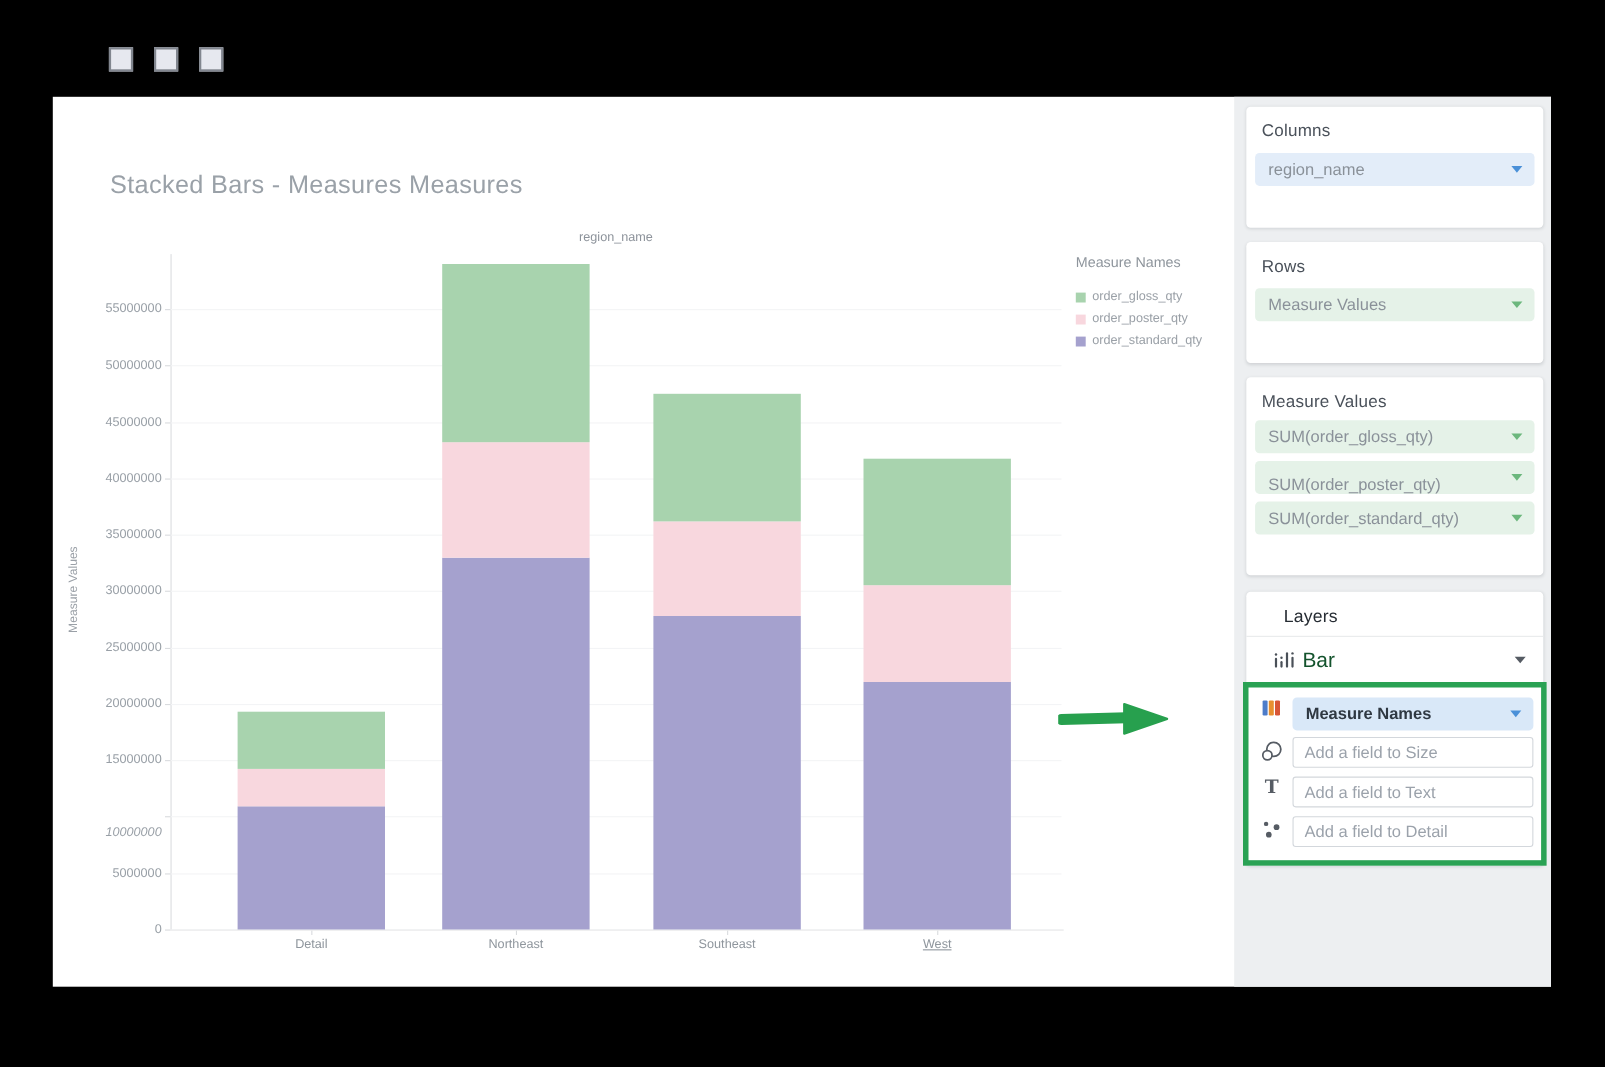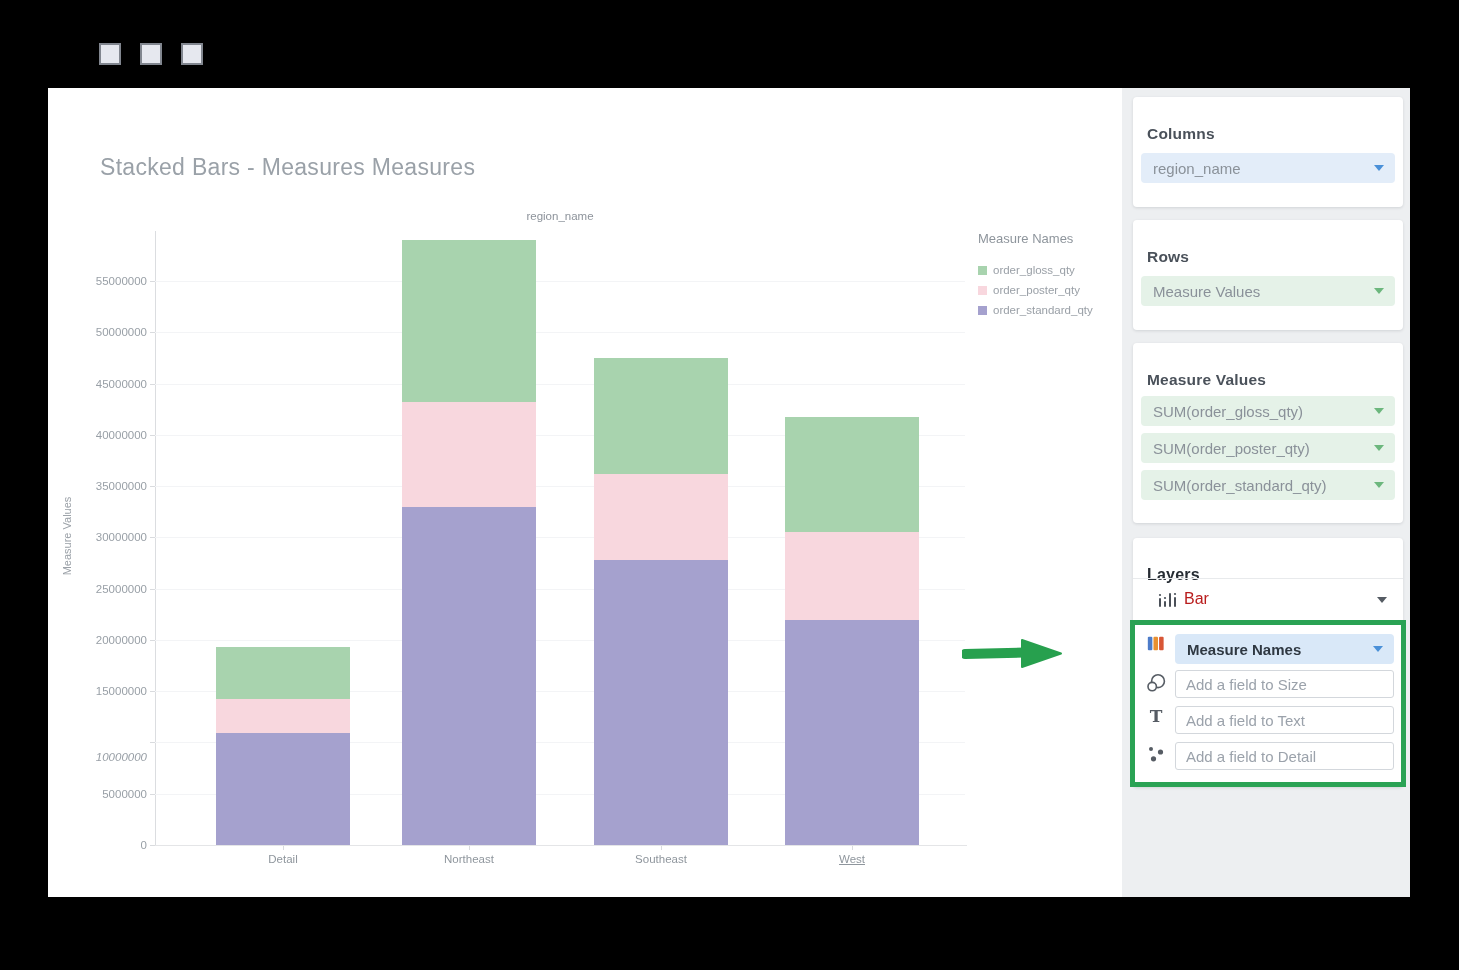--- a/index.html
+++ b/index.html
@@ -34,34 +34,34 @@
   .legend { position:absolute; left:930px; top:143px; width:140px; }
   .legend-title { font-size:13px; color:#8e959c; margin-bottom:14px; }
   .legend-item { display:flex; align-items:center; height:20px; }
   .legend-swatch { width:9px; height:9px; margin-right:6px; flex:none; }
   .legend-label { font-size:11.5px; color:#9aa0a7; }
 
   
   .sidebar { position:absolute; left:1074px; top:0; width:288px; height:809px; background:#edeff1; }
   .card { position:absolute; left:11px; width:270px; background:#fff; border-radius:4px;
     box-shadow:0 1px 3px rgba(40,50,60,.14); }
-  .card-header { font-size:15.5px; font-weight:700; color:#4a515a; padding:28px 14px 0 14px; letter-spacing:.2px; }
+  .card-header { font-size:15.5px; font-weight:400; color:#4a515a; padding:14px 14px 0 14px; letter-spacing:.2px; }
   .pill { position:relative; margin:10px 8px 0 8px; height:30px; border-radius:4px;
     display:flex; align-items:center; padding:0 12px; font-size:15px; color:#8a9199; cursor:pointer; }
   .pill-blue { background:#e3edf9; }
   .pill-green { background:#e5f2e8; }
   .caret { position:absolute; right:11px; top:50%; margin-top:-3px; width:0; height:0;
     border-left:5px solid transparent; border-right:5px solid transparent; border-top:6px solid; }
   .caret-blue { border-top-color:#4a90d8; }
   .caret-green { border-top-color:#6cb77d; }
   .caret-dark { border-top-color:#555b63; }
 
   .layers-divider { position:absolute; left:0; right:0; top:40px; height:1px; background:#e8eaec; }
   .layer-row { position:absolute; top:41px; left:0; right:0; height:42px; cursor:pointer; }
-  .layer-row-label { position:absolute; left:51px; top:11px; font-size:16px; color:#b91c1c; }
+  .layer-row-label { position:absolute; left:51px; top:11px; font-size:19px; color:#14532d; }
   .layer-row .caret { right:16px; }
   .layer-icon { position:absolute; left:25px; top:12px; }
 
   
   .highlight-box { position:absolute; left:8px; top:532px; width:276px; height:167px;
     border:5px solid #2aa254; background:transparent; z-index:3; pointer-events:none; }
   .annot-arrow { position:absolute; left:914px; top:547px; z-index:3; }
 
   .mark-row-icon { position:absolute; left:24px; width:20px; height:20px; }
   .mark-field { position:absolute; left:53px; width:219px; }
@@ -188,33 +188,33 @@
       </div>
     </div>
 
     <div class="card" style="top:255px; height:180px;">
       <div class="card-header">Measure Values</div>
       <div id="measure-pills">
           <div class="pill pill-green" style="margin-top: 7px;">
             <span>SUM(order_gloss_qty)</span>
             <span class="caret caret-green"></span>
           </div>
-          <div class="pill pill-green" style="margin-top: 7px;">
+          <div class="pill pill-green" style="margin-top: 7px; align-items: flex-end;">
             <span>SUM(order_poster_qty)</span>
             <span class="caret caret-green"></span>
           </div>
           <div class="pill pill-green" style="margin-top: 7px;">
             <span>SUM(order_standard_qty)</span>
             <span class="caret caret-green"></span>
           </div>
         </div>
     </div>
 
     <div class="card" style="top:450px; height:249px;">
-      <div class="card-header" style="font-size:16px; color:#262c33;">Layers</div>
+      <div class="card-header" style="font-size:16px; color:#262c33;margin-left:20px;">Layers</div>
       <div class="layers-divider"></div>
       <div class="layer-row">
         <svg class="layer-icon" width="22" height="18" viewBox="0 0 22 18">
           <rect x="1" y="7" width="2" height="9" rx="1" fill="#4a5058"></rect>
           <circle cx="2" cy="4" r="1.1" fill="#4a5058"></circle>
           <rect x="6" y="10" width="2" height="6" rx="1" fill="#4a5058"></rect>
           <circle cx="7" cy="7" r="1.1" fill="#4a5058"></circle>
           <rect x="11" y="2" width="2" height="14" rx="1" fill="#4a5058"></rect>
           <rect x="16" y="6" width="2" height="10" rx="1" fill="#4a5058"></rect>
           <circle cx="17" cy="3" r="1.1" fill="#4a5058"></circle>

